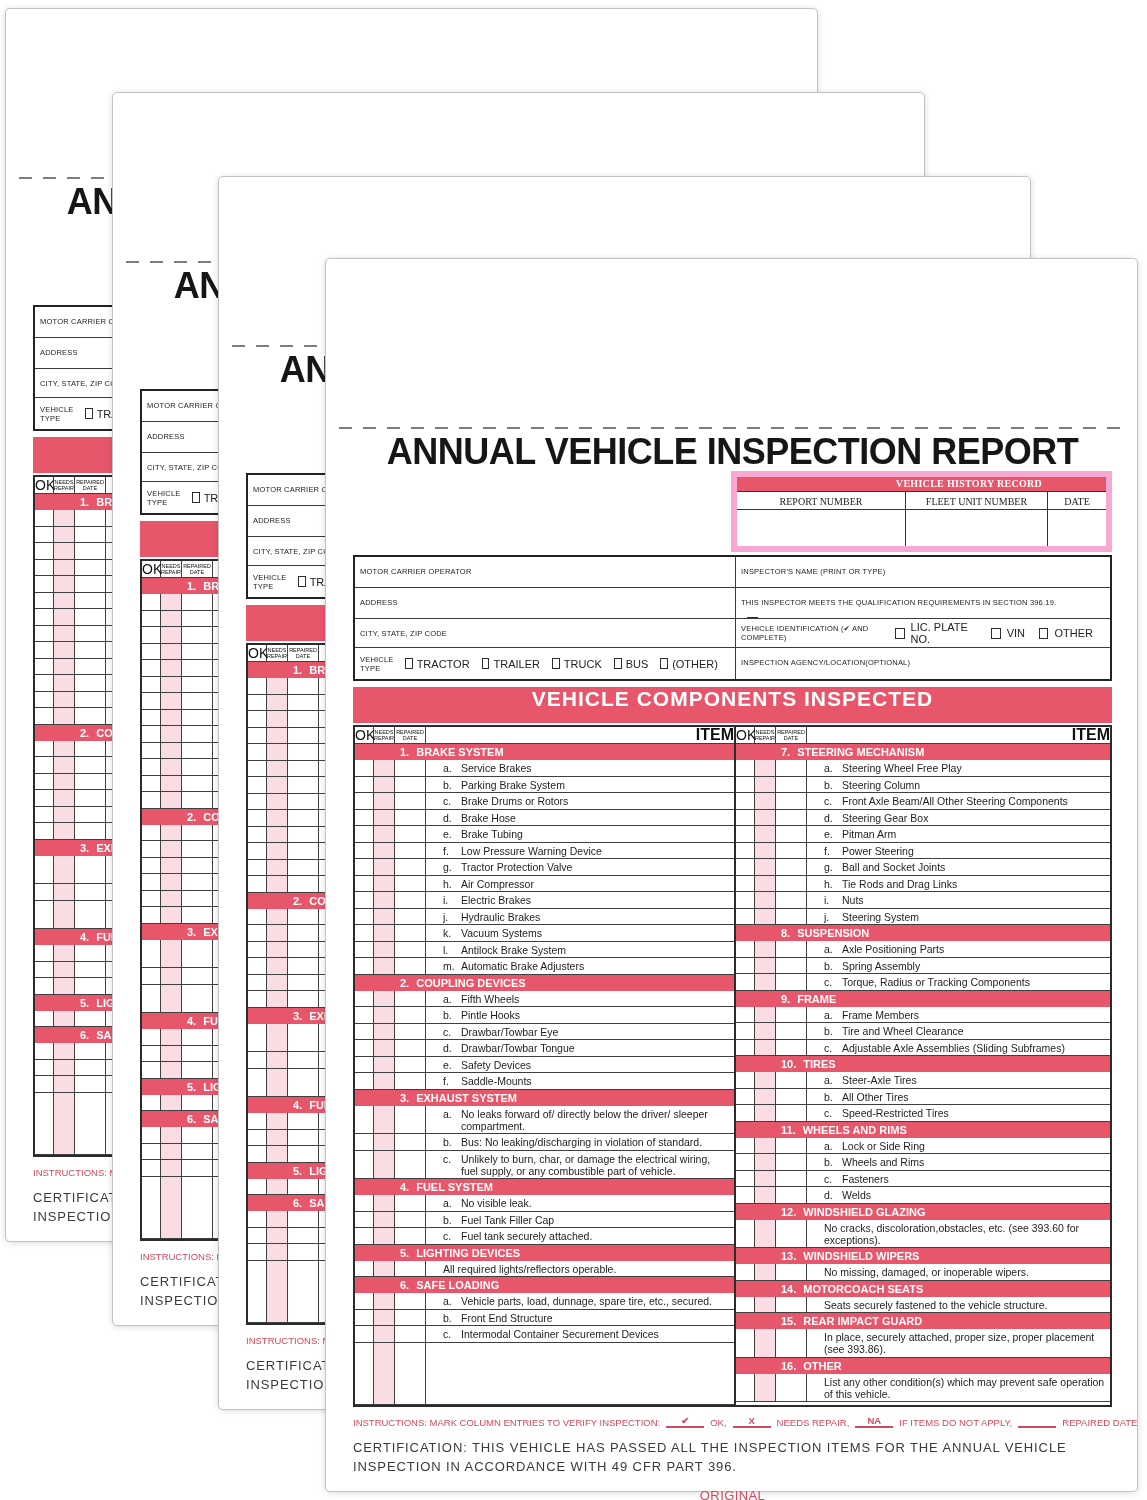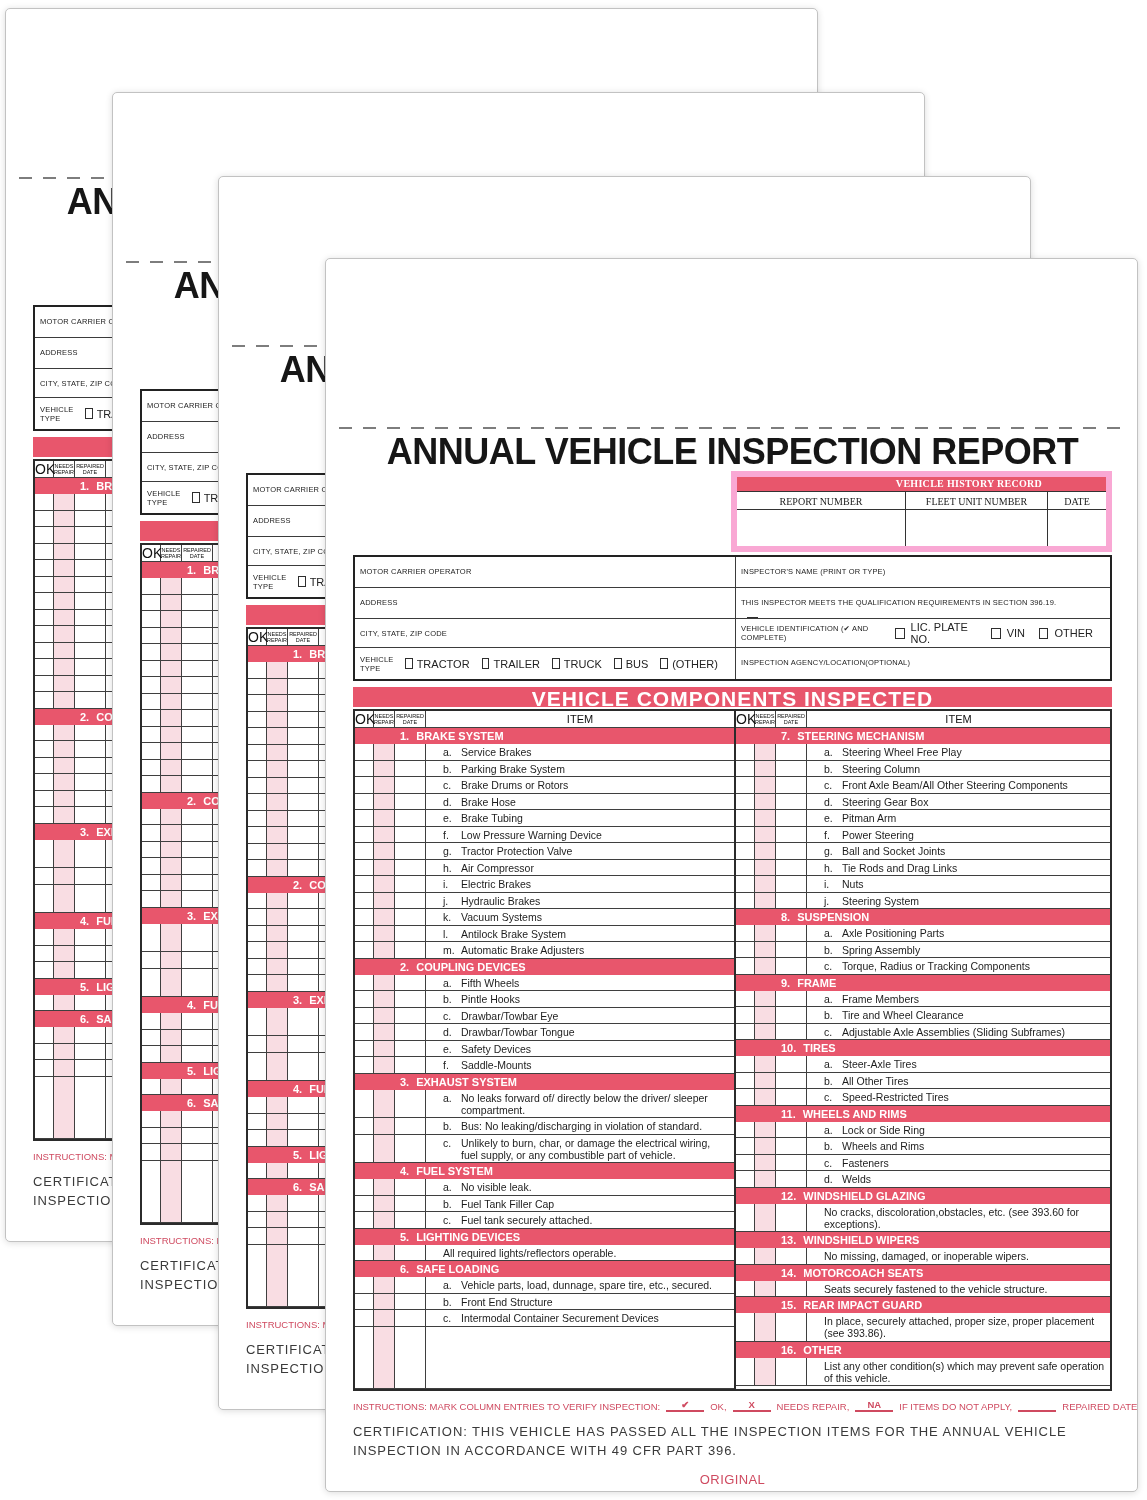--- a/index.html
+++ b/index.html
@@ -46,38 +46,38 @@
   .cb{display:inline-block;width:9px;height:9px;border:1.3px solid #2e2e2e;
       vertical-align:-1px;margin:0 4px 0 0;background:#fff;}
   .cbl{font-size:11px;color:#222;margin-right:12px;}
   .yes-line{margin-top:4px;padding-left:6px;}
   .vid-line{display:flex;align-items:center;gap:2px;flex-wrap:nowrap;}
   .vid-line .flabel{margin-right:6px;}
   .vt-line{display:flex;align-items:center;}
   .vt-line .flabel{margin-right:8px;}
 
   
-  .banner{margin-top:6px;height:20px;background:var(--red);color:#fff;
+  .banner{margin-top:6px;height:36px;background:var(--red);color:#fff;
           font-size:21px;font-weight:bold;text-align:center;line-height:24px;letter-spacing:1px;}
 
   
   .comp{margin-top:2px;height:682px;border:2px solid #2b2b2b;box-sizing:border-box;
         display:flex;overflow:hidden;}
   .half{width:381px;display:flex;flex-direction:column;border-right:2px solid #2b2b2b;box-sizing:border-box;}
   .half.right{flex:1;border-right:none;}
   .chead{display:flex;flex-shrink:0;height:17px;}
   .cc{border-right:1px solid #3f3f3f;border-bottom:1px solid #3f3f3f;box-sizing:border-box;}
   .w-ok{width:19px;flex-shrink:0;}
   .w-nr{width:21px;flex-shrink:0;}
   .w-rd{width:31px;flex-shrink:0;}
   .w-item{flex:1;border-right:none;}
   .chead .h-ok{font-size:14px;text-align:center;line-height:16px;color:#111;}
   .chead .h-tiny{font-size:5.5px;line-height:6px;text-align:center;color:#111;
                  display:flex;align-items:center;justify-content:center;padding:1px;}
-  .chead .h-item{font-size:11px;color:#111;text-align:center;line-height:16px;}
+  .chead .h-item{font-size:16px;color:#111;text-align:right;line-height:16px;font-weight:bold;}
   .cbody{display:flex;flex-direction:column;flex:1;}
   .sec-band{background:var(--red);color:#fff;font-size:11px;font-weight:bold;
             min-height:16px;line-height:16px;padding-left:45px;flex-shrink:0;}
   .sec-band .sec-num{margin-right:7px;}
   .c-row{display:flex;min-height:16.5px;flex-shrink:0;}
   .c-row.filler{flex:1;}
   .c-row .needs-repair-cell{background:var(--pink);}
   .item-cell{display:flex;padding:2px 4px 1px 17px;font-size:10.5px;line-height:12.3px;color:#1d1d1d;}
   .ltr{width:18px;flex-shrink:0;}
   .itx{flex:1;}

